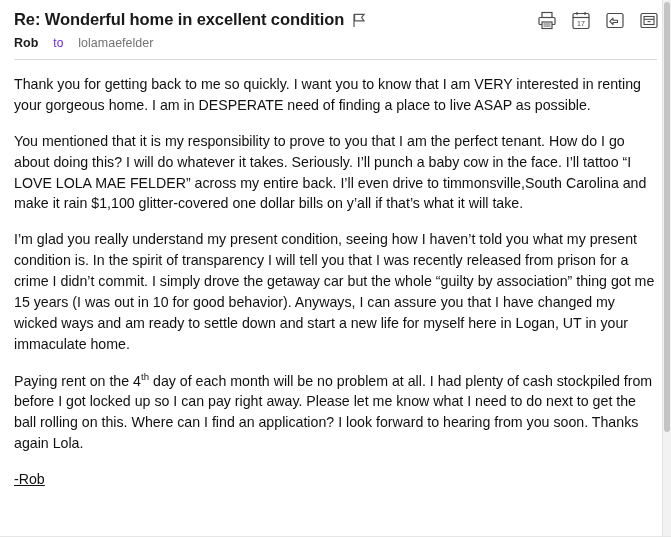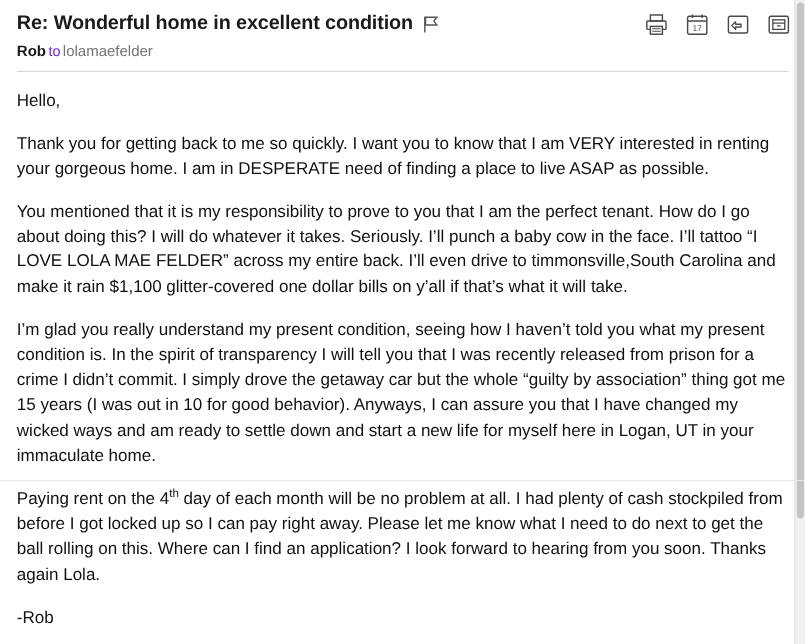--- a/index.html
+++ b/index.html
@@ -9,21 +9,21 @@
   }
   body {
     width: 671px;
     height: 537px;
     font-family: "Liberation Sans", sans-serif;
     color: #000000;
     overflow: hidden;
   }
   .email-window {
     width: 671px;
-    height: 401px;
+    height: 537px;
     box-sizing: border-box;
     position: relative;
     background: #fff;
   }
   
   .header {
     padding: 10px 14px 0 14px;
     position: relative;
   }
   .subject-row {
@@ -42,21 +42,21 @@
     display: inline-block;
     width: 14px;
     height: 15px;
     position: relative;
     top: 1px;
   }
   .meta-row {
     margin-top: 7px;
     display: flex;
     align-items: baseline;
-    gap: 2px;
+    gap: 15px;
     font-size: 12.5px;
   }
   .meta-sender {
     font-weight: bold;
     color: #1a1a1a;
     font-size: 12.5px;
   }
   .meta-to {
     color: #6d28d9;
     font-size: 12px;
@@ -93,21 +93,21 @@
   
   .body {
     padding: 14px 16px 0 14px;
     font-size: 14.2px;
     line-height: 1.47;
     color: #111;
   }
   .body p {
     margin: 0 0 15px 0;
   }
-  .body p:last-child { margin-bottom: 16px; }
+  .body p:last-child { margin-bottom: 16px; text-decoration: underline; }
   .sig { margin-top: 2px; }
   sup { font-size: 0.68em; vertical-align: super; margin-top: 13px; }
   
   .scrollbar {
     position: absolute;
     top: 0;
     right: 0;
     width: 8px;
     height: 537px;
     background: #f2f2f2;
@@ -191,21 +191,20 @@
           <line x1="8.5" y1="10.6" x2="11.5" y2="10.6" stroke="#4a4a4a" stroke-width="1.1"></line>
         </svg>
       </div>
 
     </div>
 
     <div class="divider"></div>
   </div>
 
   <div class="body">
-    <p>Hello,</p>
     <p>Thank you for getting back to me so quickly. I want you to know that I am VERY interested in renting your gorgeous home. I am in DESPERATE need of finding a place to live ASAP as possible.</p>
     <p>You mentioned that it is my responsibility to prove to you that I am the perfect tenant. How do I go about doing this? I will do whatever it takes. Seriously. I’ll punch a baby cow in the face. I’ll tattoo “I LOVE LOLA MAE FELDER” across my entire back.  I’ll even drive to timmonsville,South Carolina and make it rain $1,100 glitter-covered one dollar bills on y’all if that’s what it will take.</p>
     <p>I’m glad you really understand my present condition, seeing how I haven’t told you what my present condition is. In the spirit of transparency I will tell you that I was recently released from prison for a crime I didn’t commit. I simply drove the getaway car but the whole “guilty by association” thing got me 15 years (I was out in 10 for good behavior). Anyways, I can assure you that I have changed my wicked ways and am ready to settle down and start a new life for myself here in Logan, UT in your immaculate home.</p>
     <p><span>Paying rent on the 4</span><sup>th</sup><span> day of each month will be no problem at all. I had plenty of cash stockpiled from before I got locked up so I can pay right away. Please let me know what I need to do next to get the ball rolling on this. Where can I find an application? I look forward to hearing from you soon. Thanks again Lola.</span></p>
     <p class="sig">-Rob</p>
   </div>
 
   <div class="scrollbar">
     <div class="scrollbar-thumb"></div>
   </div>

